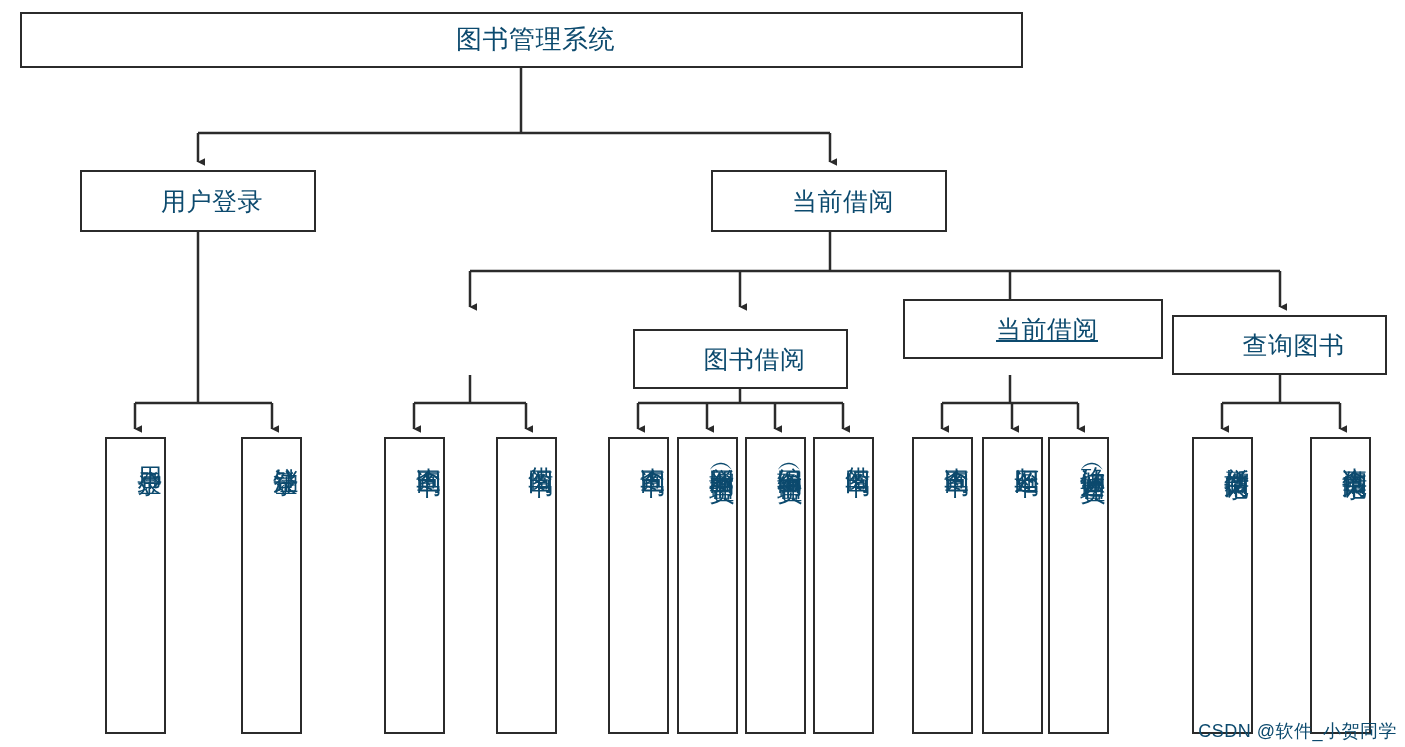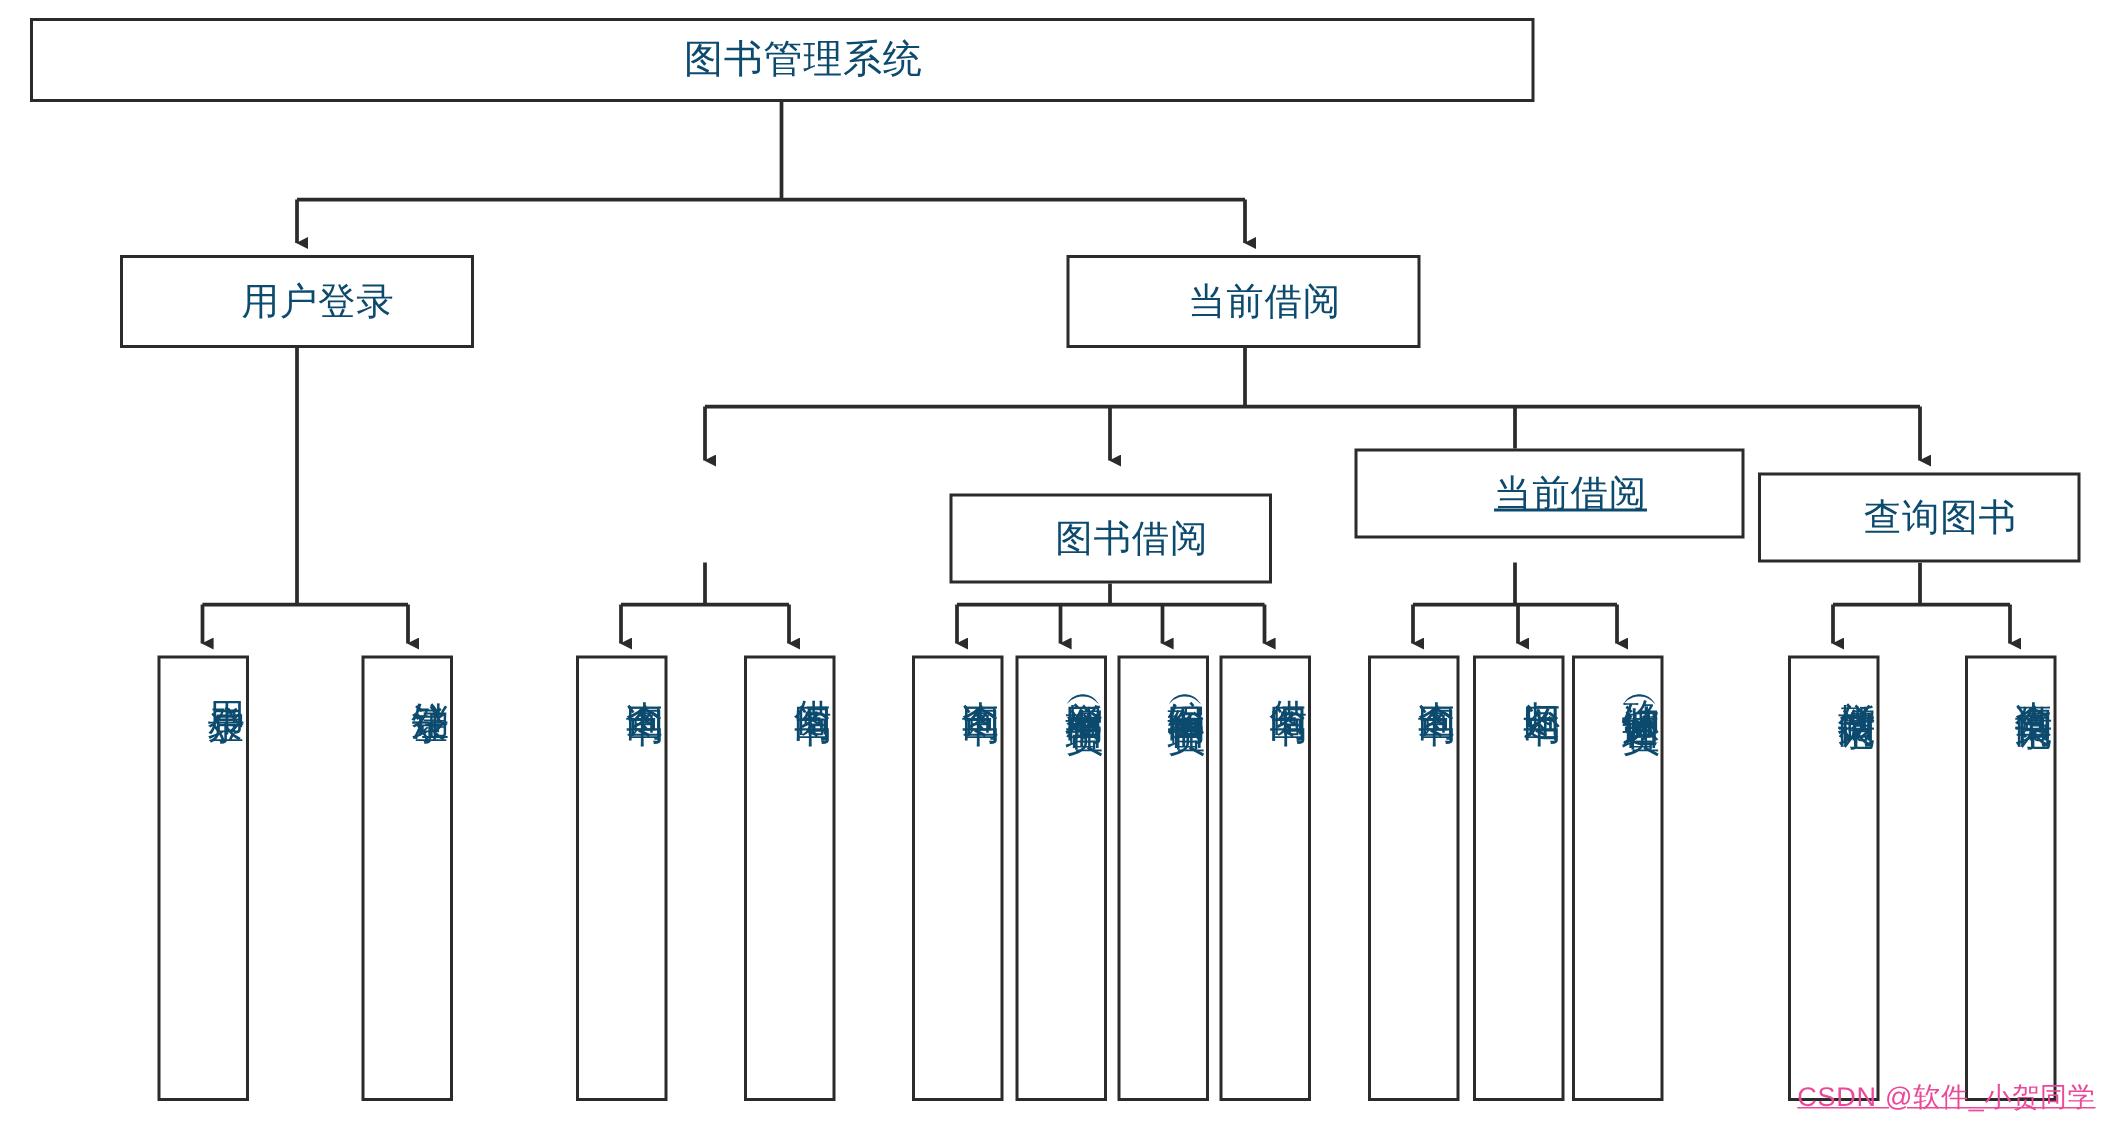--- a/index.html
+++ b/index.html
@@ -62,25 +62,24 @@
     font-size: 25px;
     line-height: 1.18;
     letter-spacing: 2px;
     white-space: nowrap;
   }
   .watermark {
     position: absolute;
     right: 8px;
     bottom: 4px;
     font-size: 18px;
-    color: #ec4899;
+    color: #0c4a6e;
     white-space: nowrap;
     z-index: 5;
     letter-spacing: 0.5px;
-    text-decoration: underline;
   }
 </style>
 </head>
 <body>
 
 <div id="canvas">
 
   <svg class="connectors" viewBox="0 0 1405 747">
     <defs>
       <marker id="arrow" markerWidth="9" markerHeight="9" refX="4" refY="7.4" orient="auto" markerUnits="userSpaceOnUse">

